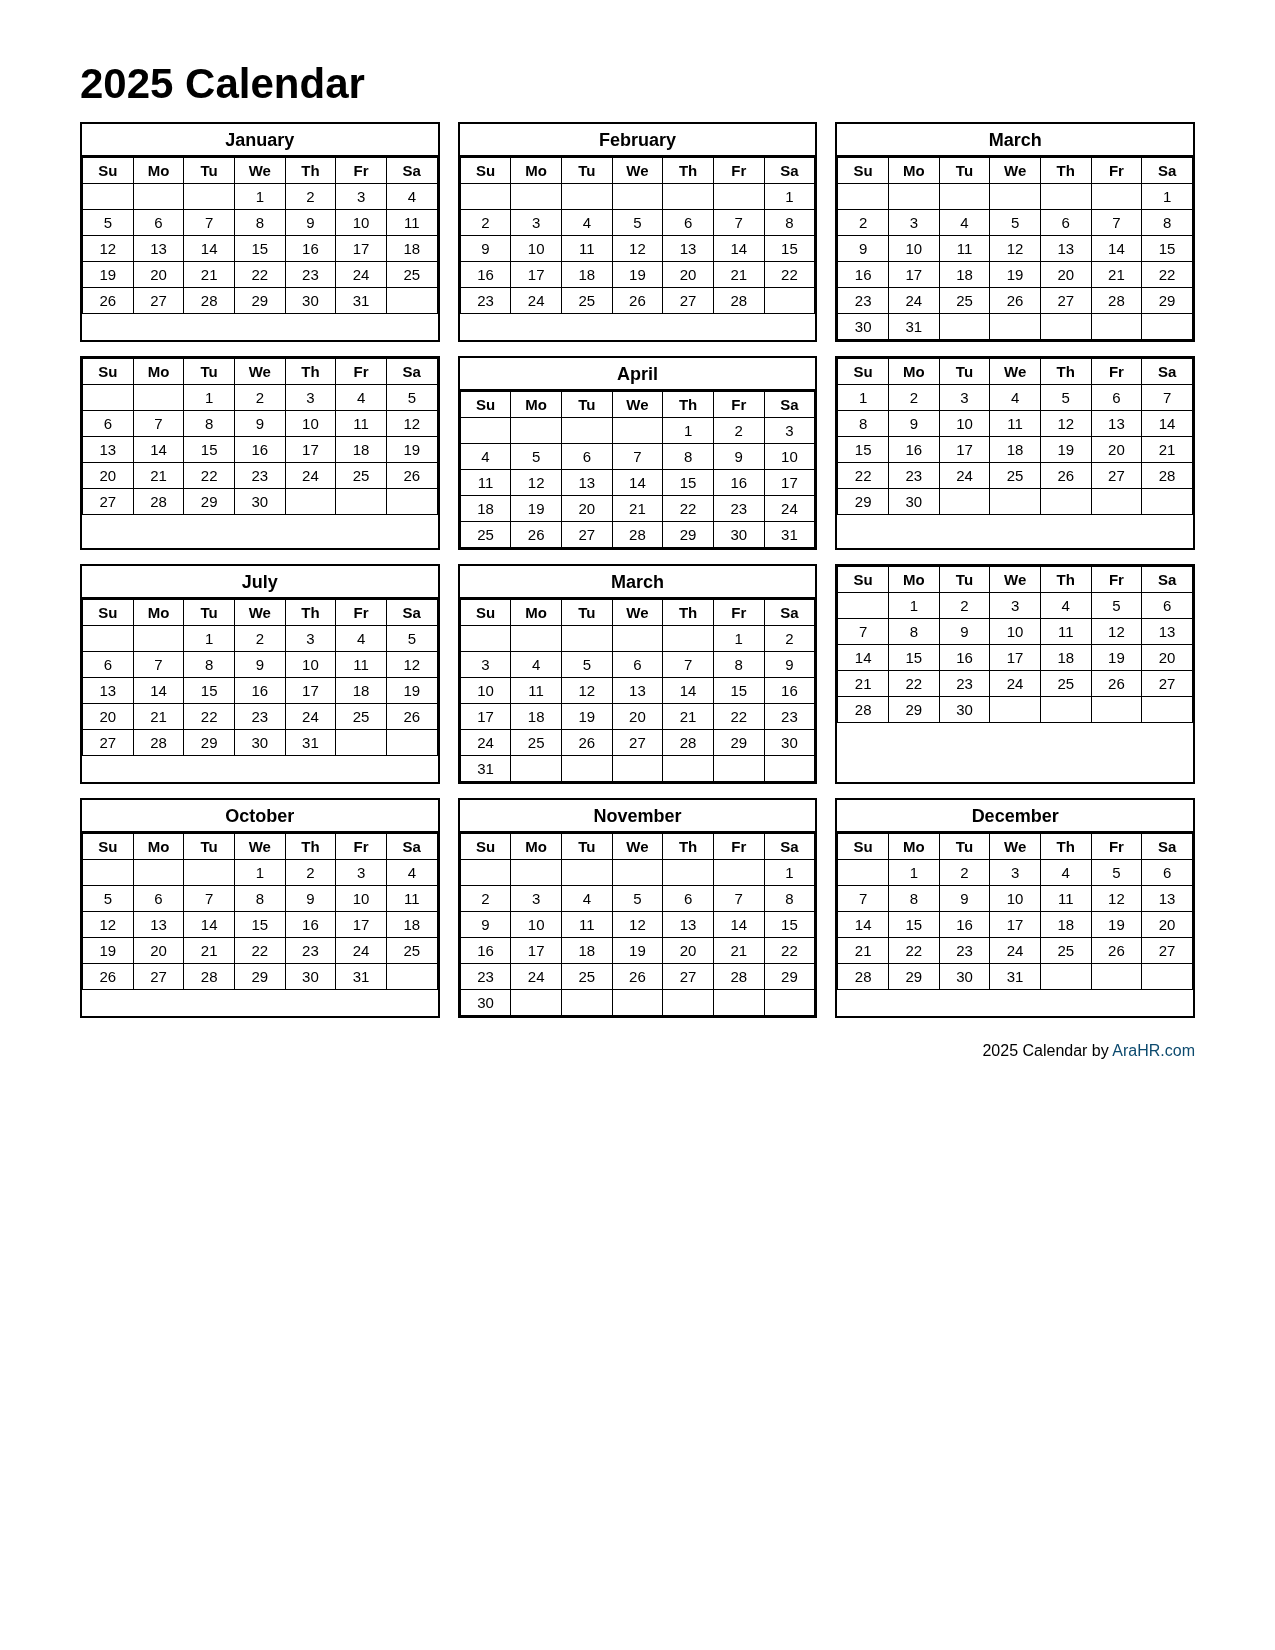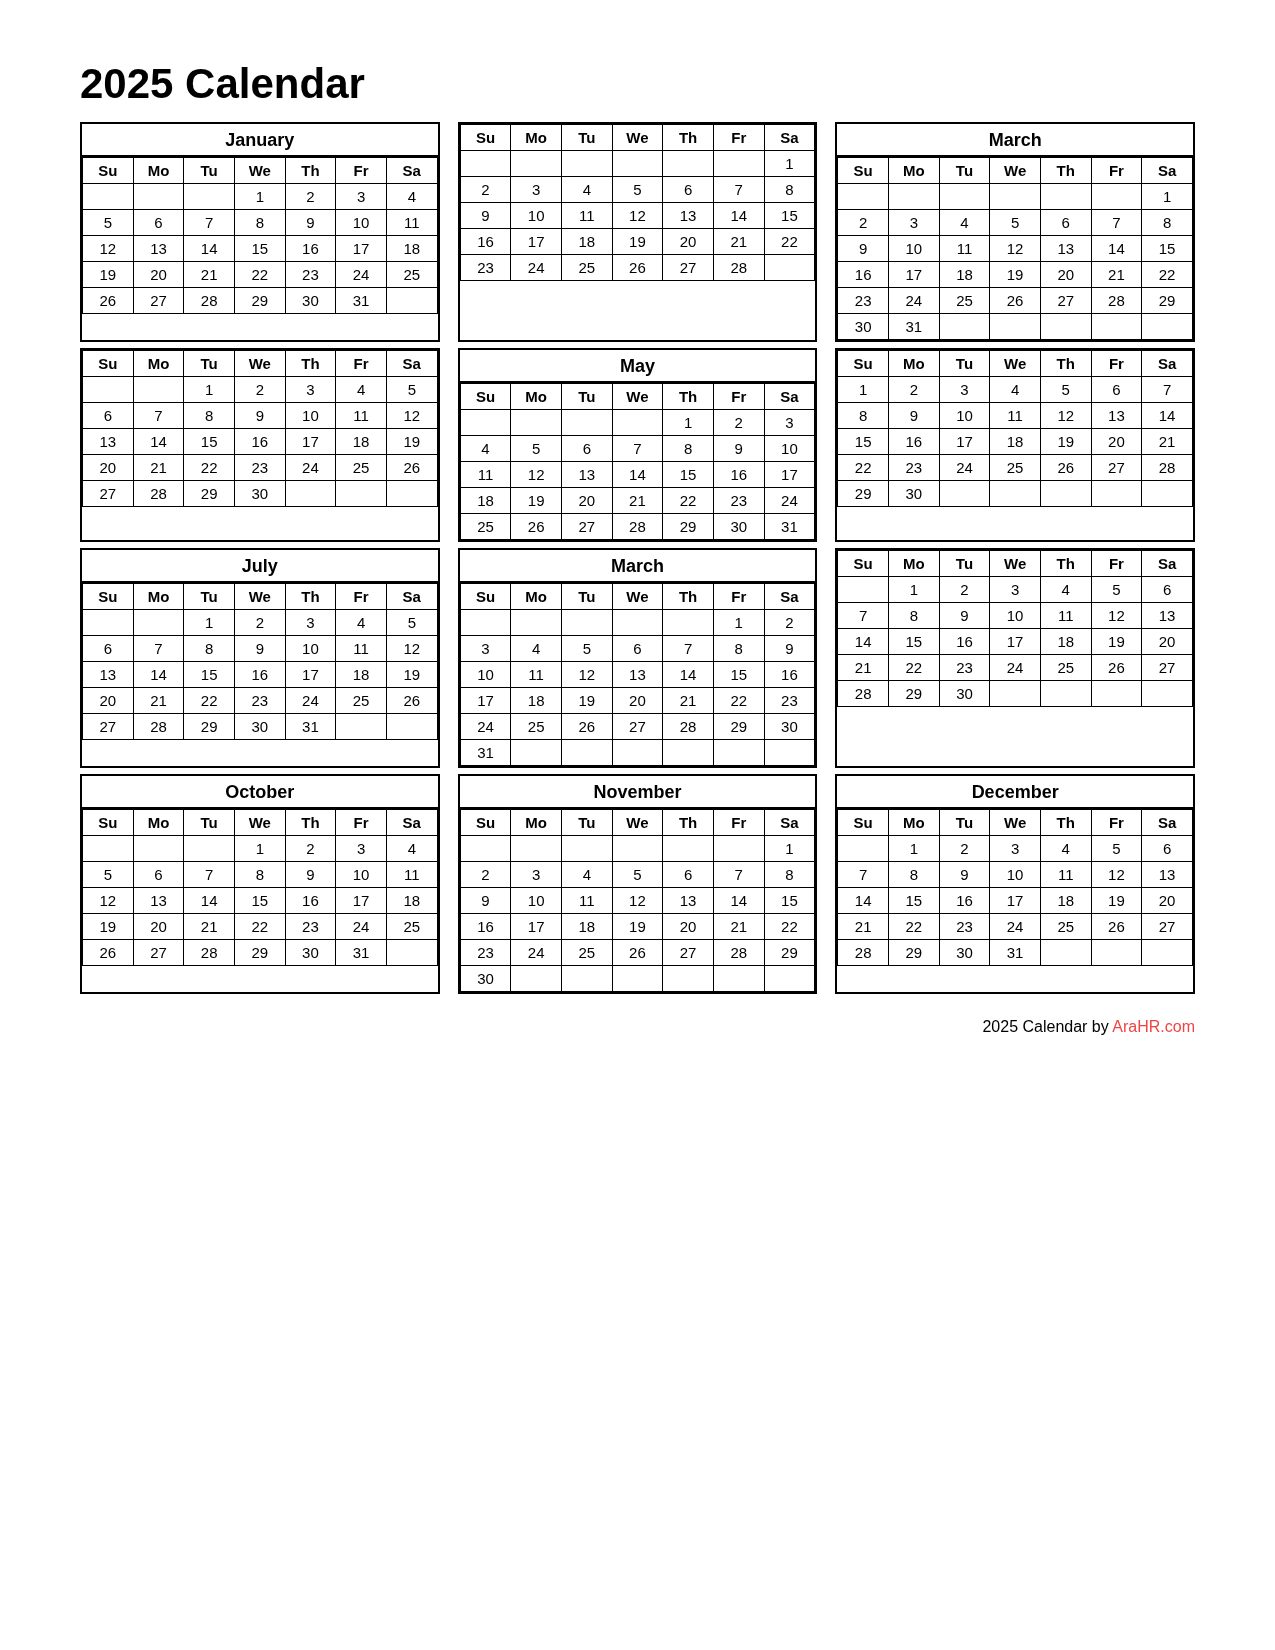--- a/index.html
+++ b/index.html
@@ -11,21 +11,21 @@
       padding: 60px 80px 60px 80px;
     }
     h1 {
       font-size: 42px;
       font-weight: bold;
       margin-bottom: 14px;
     }
     .calendars-grid {
       display: grid;
       grid-template-columns: repeat(3, 1fr);
-      gap: 6px 18px;
+      gap: 14px 18px;
     }
     .month-block {
       border: 2px solid #000;
     }
     .month-title {
       text-align: center;
       font-weight: bold;
       font-size: 18px;
       padding: 6px 0 4px 0;
       border-bottom: 2px solid #000;
@@ -50,21 +50,21 @@
     }
     td:empty {
       background: #fff;
     }
     .footer {
       text-align: right;
       margin-top: 24px;
       font-size: 16px;
     }
     .footer a {
-      color: #ef4444;
+      color: #0c4a6e;
       text-decoration: none;
     }
   </style>
 </head>
 <body>
 
 <h1>2025 Calendar</h1>
 
 <div class="calendars-grid">
 <div class="month-block">
@@ -124,20 +124,21 @@
             <td>28</td>
             <td>29</td>
             <td>30</td>
             <td>31</td>
             <td></td>
           </tr>
         </tbody>
       </table>
     </div>
     <div class="month-block">
+      <div class="month-title">February</div>
       <table>
         <thead>
           <tr>
             <th>Su</th>
             <th>Mo</th>
             <th>Tu</th>
             <th>We</th>
             <th>Th</th>
             <th>Fr</th>
             <th>Sa</th>
@@ -320,21 +321,21 @@
             <td>29</td>
             <td>30</td>
             <td></td>
             <td></td>
             <td></td>
           </tr>
         </tbody>
       </table>
     </div>
     <div class="month-block">
-      <div class="month-title">May</div>
+      <div class="month-title">April</div>
       <table>
         <thead>
           <tr>
             <th>Su</th>
             <th>Mo</th>
             <th>Tu</th>
             <th>We</th>
             <th>Th</th>
             <th>Fr</th>
             <th>Sa</th>

